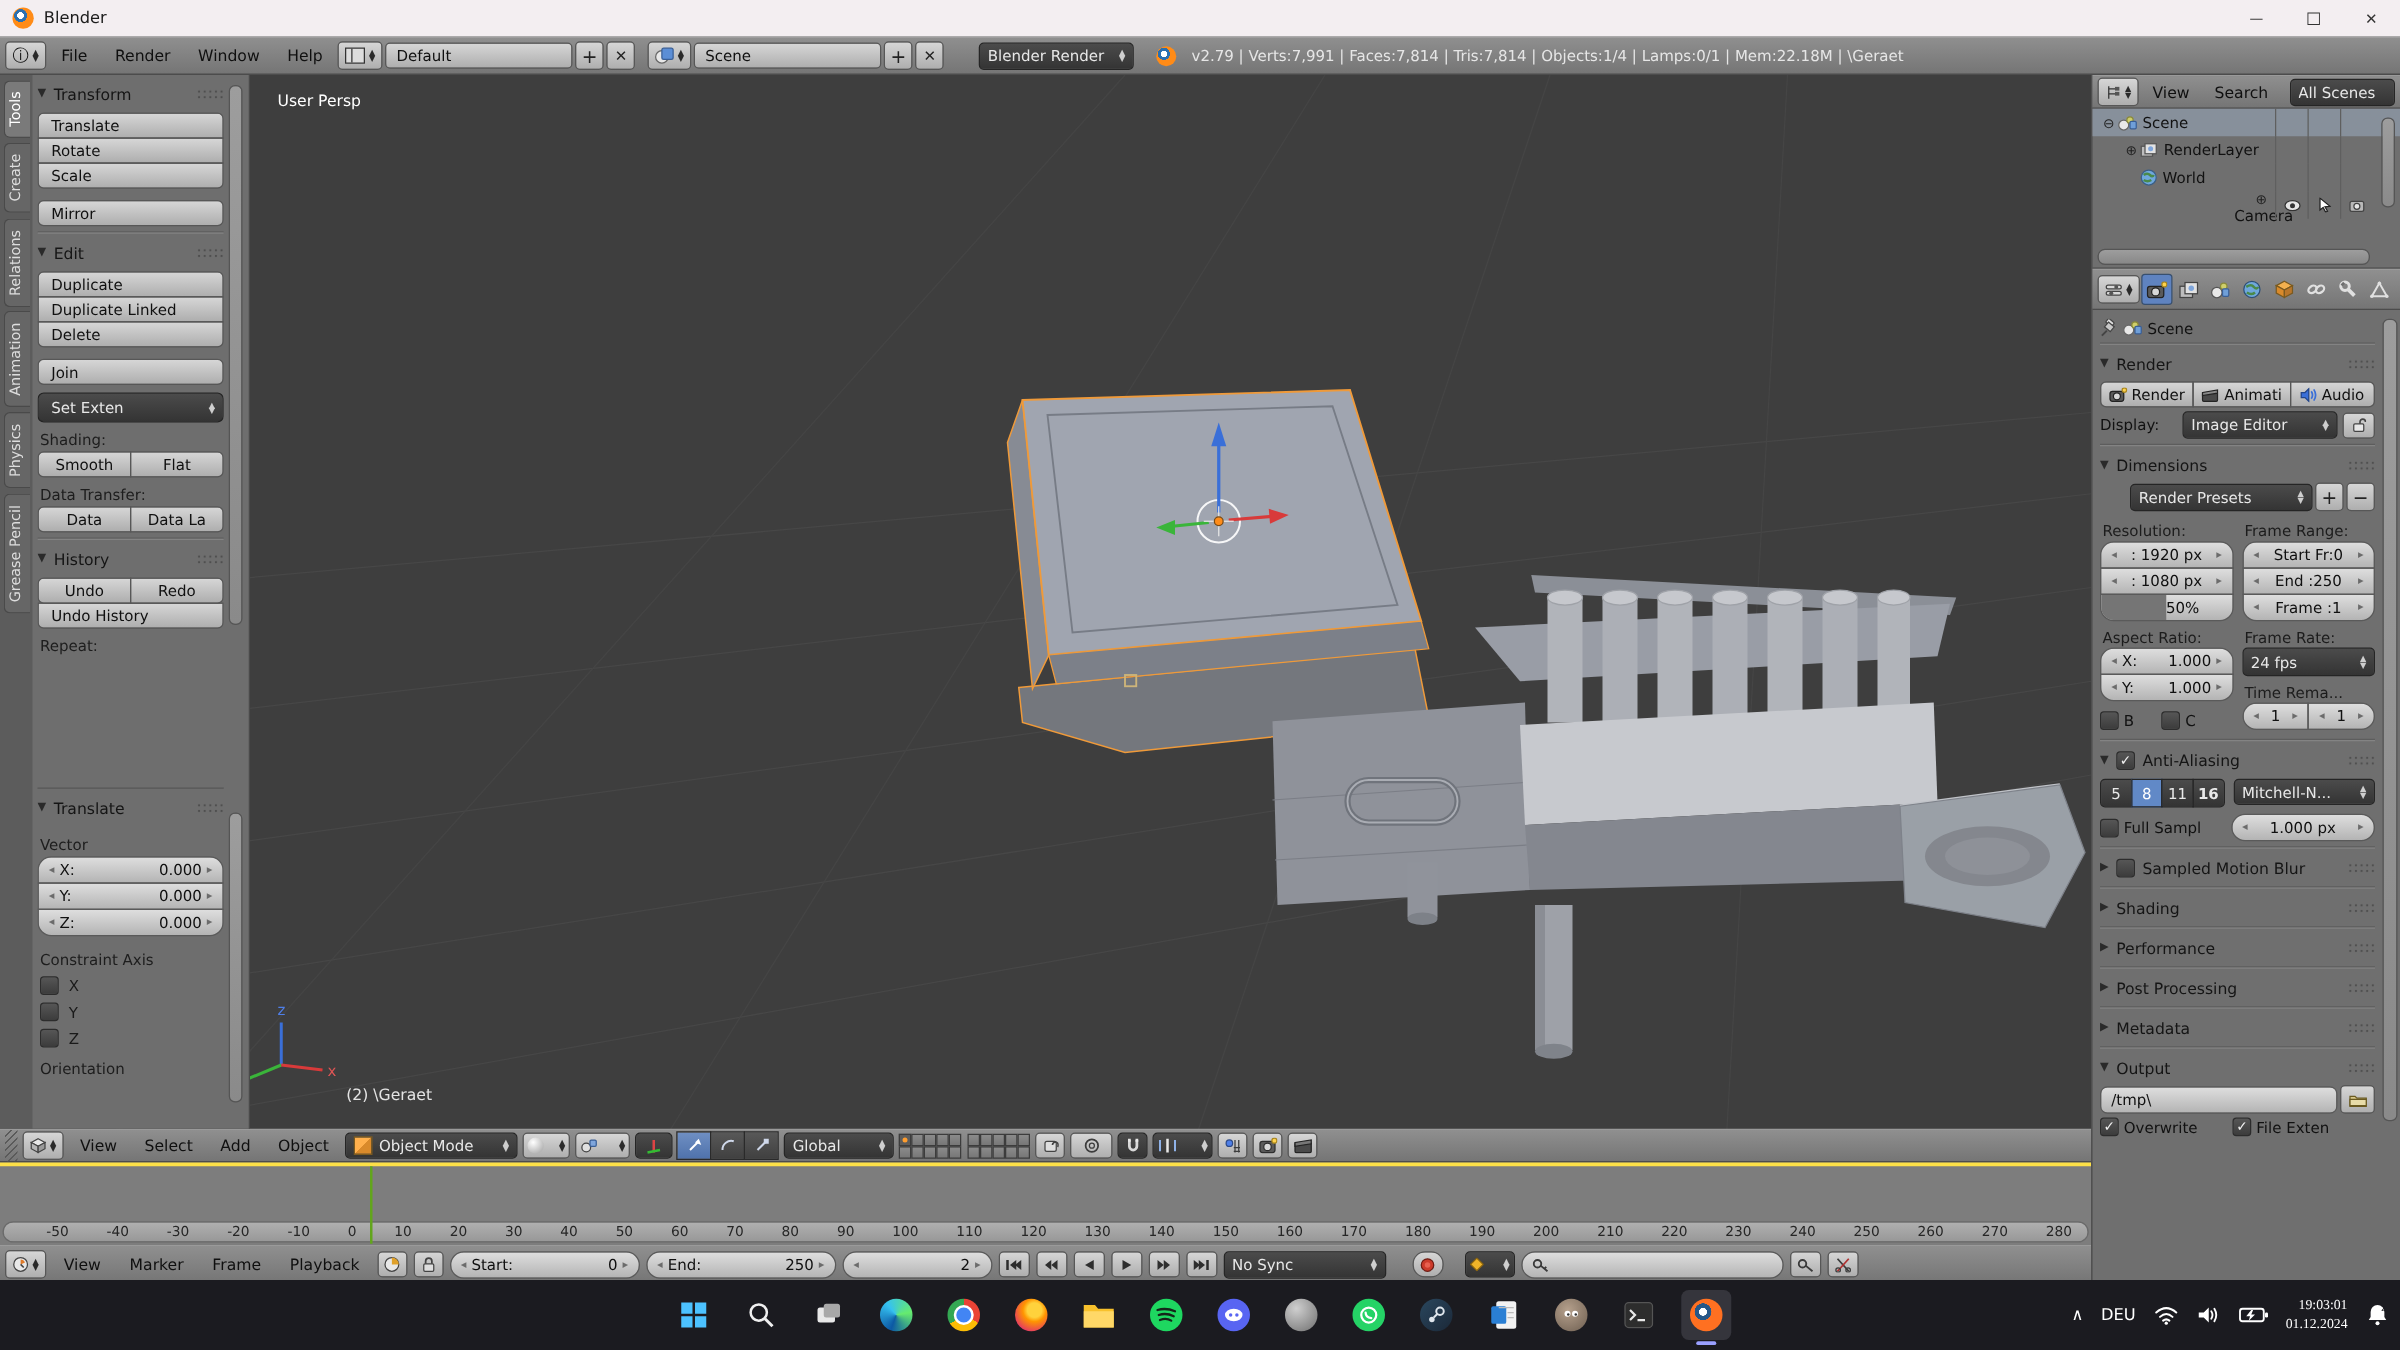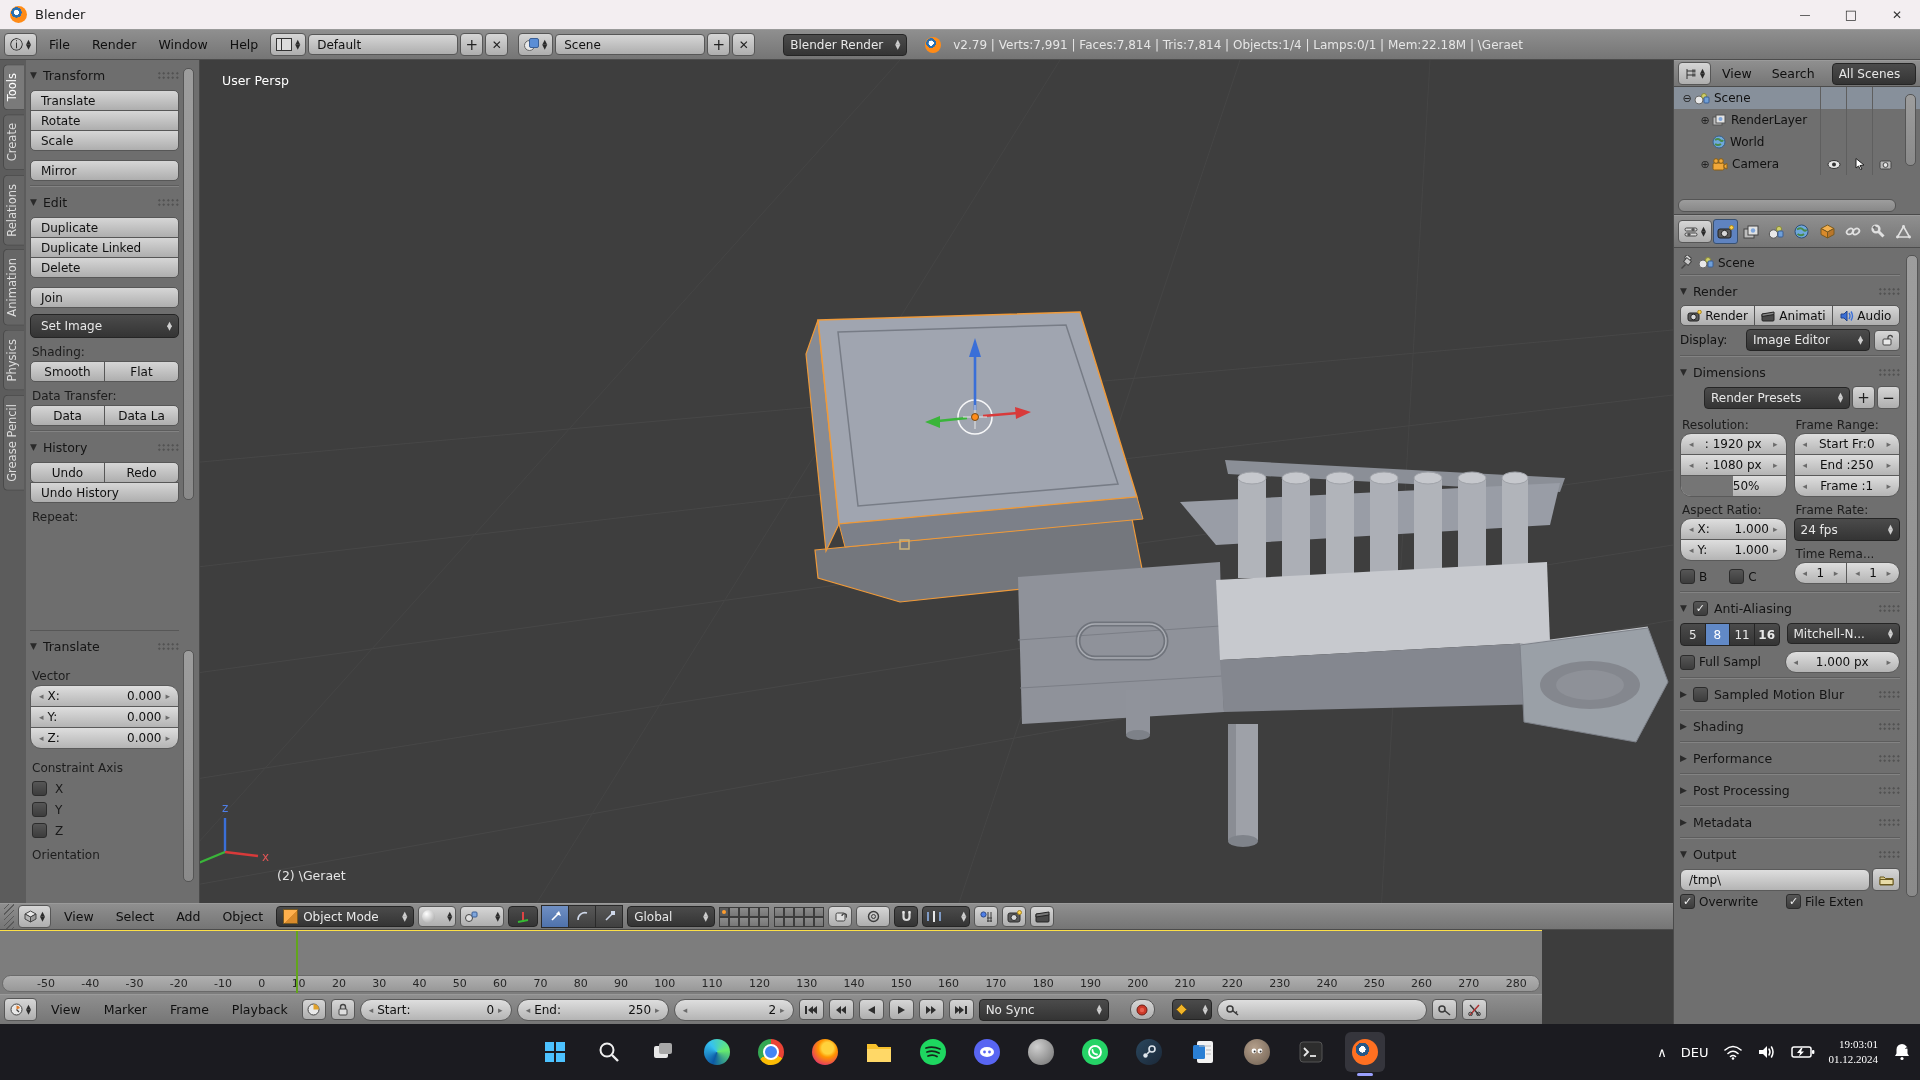--- a/index.html
+++ b/index.html
@@ -87,21 +87,21 @@
   .manips .mbtn.active{background:linear-gradient(#6f8fc3,#4f72ab);}
   .layers{display:flex;gap:5px;}
   .lgrid{display:grid;grid-template-columns:repeat(5,10px);grid-template-rows:repeat(2,10px);}
   .lcell{border:1px solid #3c3c3c;background:linear-gradient(#8b8b8b,#777);box-sizing:border-box;position:relative;}
   .lcell.on{background:#5c5c5c;}
   .lcell.on::before{content:"";position:absolute;left:2px;top:2px;width:4px;height:4px;border-radius:50%;background:#ff9d2e;}
   .tbtn{min-width:24px;height:21px;padding:0 3px;display:flex;align-items:center;justify-content:center;gap:2px;
         background:linear-gradient(#d6d6d6,#aeaeae);border:1px solid #575757;border-radius:4px;box-sizing:border-box;}
   .tbtn.darkbg{background:linear-gradient(#4b4b4b,#343434);color:#e8e8e8;border-color:#252525;}
   
-  #timeline{position:absolute;left:0;top:930px;width:1542px;height:94px;background:#7d7d7d;border-top:1px solid #fde047;}
+  #timeline{position:absolute;left:0;top:930px;width:1673px;height:94px;background:#7d7d7d;border-top:3px solid #fde047;}
   #tl-ruler{position:absolute;left:2px;right:2px;top:44px;height:17px;border-radius:9px;
             background:linear-gradient(#b0b0b0,#989898);border:1px solid #6a6a6a;
             display:flex;align-items:center;justify-content:space-between;padding:0 12px 0 34px;box-sizing:border-box;}
   .tick{color:#262626;font-size:11px;}
   #playhead{position:absolute;left:296px;top:0;width:2px;height:62px;background:#62a51c;}
   #theader{position:absolute;left:0;bottom:0;width:100%;height:31px;display:flex;align-items:center;gap:5px;padding:0 4px;box-sizing:border-box;}
   .pb{width:25px;height:21px;display:flex;align-items:center;justify-content:center;
       background:linear-gradient(#d6d6d6,#aeaeae);border:1px solid #575757;border-radius:4px;box-sizing:border-box;}
   .labelfield{justify-content:space-between;display:flex;}
   
@@ -466,21 +466,21 @@
       <span>Edit</span>
         <span class="grip"></span>
     </div>
     <div class="stack" style="margin-top:4px;">
       <div class="btn" style="justify-content:flex-start;padding-left:10px;">Duplicate</div>
       <div class="btn" style="justify-content:flex-start;padding-left:10px;">Duplicate Linked</div>
       <div class="btn" style="justify-content:flex-start;padding-left:10px;">Delete</div>
     </div>
     <div class="btn" style="margin-top:9px;justify-content:flex-start;padding-left:10px;border-radius:5px;">Join</div>
     <div class="btn-dark" style="margin-top:6px;height:24px;border-radius:5px;">
-      <span style="padding-left:4px;">Set Image</span>
+      <span style="padding-left:4px;">Set Exten</span>
         <span class="updn"></span>
     </div>
 
     <div class="shelf-label">Shading:</div>
     <div class="pair">
       <div class="btn">Smooth</div>
       <div class="btn">Flat</div>
     </div>
     <div class="shelf-label">Data Transfer:</div>
     <div class="pair">
@@ -744,21 +744,21 @@
             <circle cx="7" cy="7" r="6" fill="#6fa8dc" stroke="#3a5f86"></circle>
             <path d="M3 5 Q6 3 8 5 Q10 7 11 5 M3 9 Q6 11 9 9" fill="none" stroke="#4a8a4a" stroke-width="2"></path>
           </svg>
         <span class="lbl">World</span>
         <div class="ocols">
             <span class="ocell"></span>
             <span class="ocell"></span>
             <span class="ocell"></span>
           </div>
       </div>
-      <div class="orow" style="padding-left:24px;">
+      <div class="orow" style="padding-left:24px;flex-direction:column;">
         <span class="exp expO"></span>
         <svg width="16" height="13" viewBox="0 0 16 13">
             <rect x="1" y="5" width="11" height="7" rx="1.5" fill="#f0a83a" stroke="#8a5f14"></rect>
             <circle cx="4" cy="3" r="2.3" fill="#f0a83a" stroke="#8a5f14"></circle>
             <circle cx="9" cy="3" r="2.3" fill="#f0a83a" stroke="#8a5f14"></circle>
             <polygon points="12,7 15,5.5 15,11 12,9.5" fill="#f0a83a" stroke="#8a5f14"></polygon>
           </svg>
         <span class="lbl">Camera</span>
         <div class="ocols">
           <span class="ocell">

